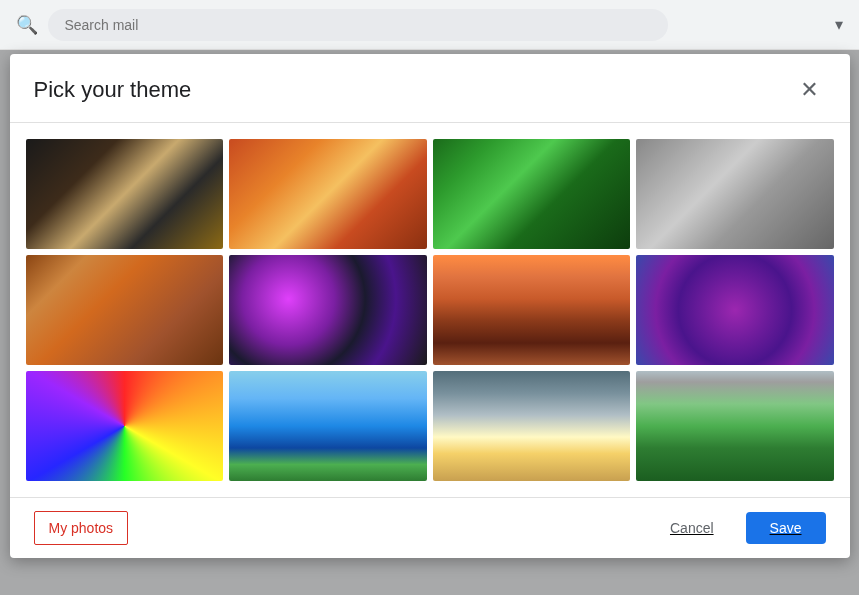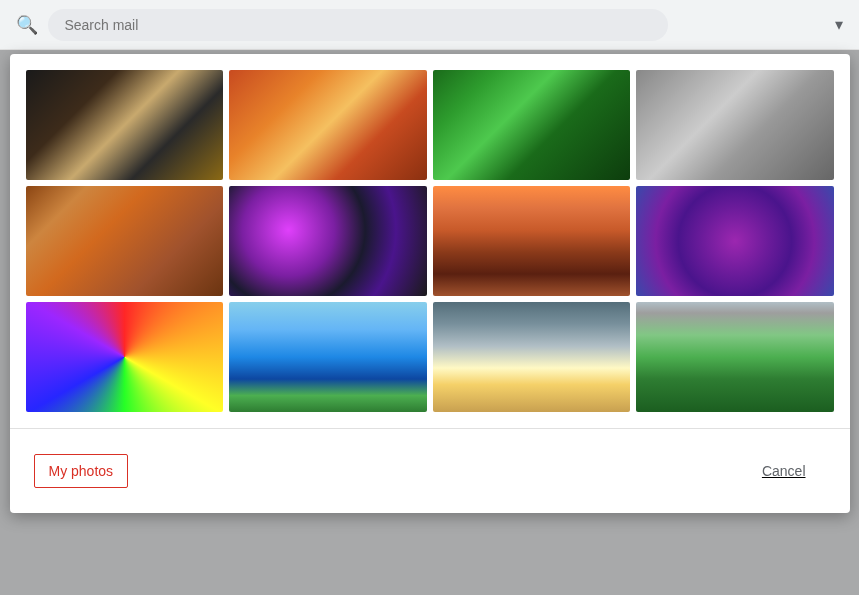--- a/index.html
+++ b/index.html
@@ -162,21 +162,21 @@
     }
     .theme-forest {
       background: linear-gradient(180deg, #b0bec5 0%, #9e9e9e 10%, #81c784 30%, #4caf50 50%, #2e7d32 70%, #1b5e20 100%);
     }
 
     
     .dialog-footer {
       display: flex;
       align-items: center;
       justify-content: space-between;
-      padding: 25px 24px;
+      padding: 13px 24px;
       border-top: 1px solid #e0e0e0;
     }
 
     .my-photos-btn {
       border: 1.5px solid #d93025;
       background: none;
       color: #d93025;
       font-size: 14px;
       padding: 8px 14px;
       cursor: pointer;
@@ -214,20 +214,24 @@
 
 <div class="search-bar">
   <span class="search-icon-wrap">🔍</span>
   <input class="search-input" type="text" placeholder="Search mail" style="">
   <span class="search-dropdown">▾</span>
 </div>
 
 <div class="dialog-overlay">
   <div class="dialog">
 
+    <div class="dialog-header">
+      <span class="dialog-title">Pick your theme</span>
+      <button class="close-btn">✕</button>
+    </div>
 
     <div class="dialog-body">
       <div class="theme-grid" id="theme-grid">
 
       <div class="theme-item theme-chess" title="Chess pieces"></div>
           <div class="theme-item theme-canyon" title="Antelope Canyon"></div>
           <div class="theme-item theme-caterpillar" title="Caterpillar"></div>
           <div class="theme-item theme-pipes" title="Pipes"></div>
           <div class="theme-item theme-leaves" title="Autumn leaves"></div>
           <div class="theme-item theme-bokeh" title="Bokeh circles"></div>
@@ -237,17 +241,18 @@
           <div class="theme-item theme-lake" title="Lake with trees"></div>
           <div class="theme-item theme-beach" title="Beach"></div>
           <div class="theme-item theme-forest" title="Misty forest"></div>
         </div>
     </div>
 
     <div class="dialog-footer">
       <button class="my-photos-btn">My photos</button>
       <div class="footer-right">
         <button class="cancel-btn">Cancel</button>
+        <button class="save-btn">Save</button>
       </div>
     </div>
 
   </div>
 </div>
 
 </body></html>

